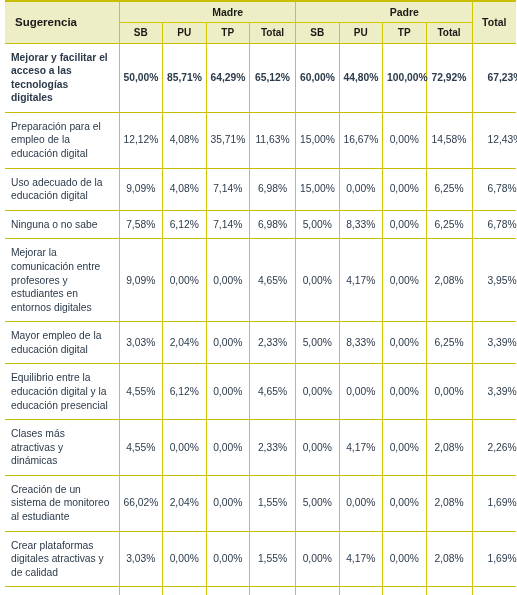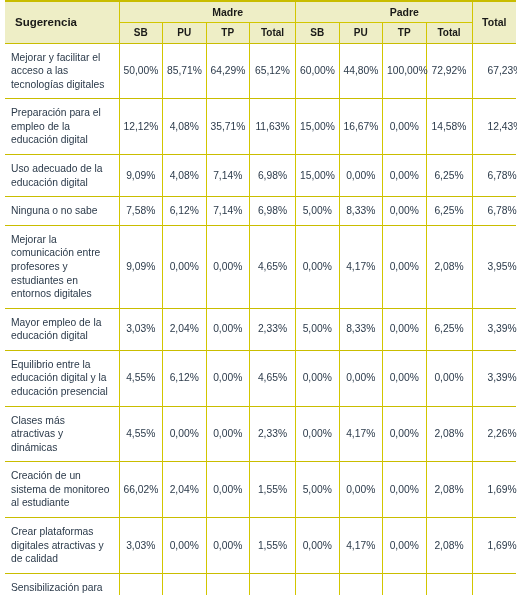--- a/index.html
+++ b/index.html
@@ -78,20 +78,21 @@
     padding-right: 8px;
     border-left: none;
     font-size: 10.3px;
   }
   tbody td.grand-total {
     border-right: none;
     padding-left: 15px;
   }
   tbody tr:first-child td {
     border-top: 1.8px solid #c9bd00;
+    font-weight: bold;
   }
 
   
   col.c-label  { width: 114px; }
   col.c-num    { width: 43.5px; }
   col.c-total  { width: 46px; }
   col.c-gtotal { width: 44px; }
 </style>
 </head>
 <body>

